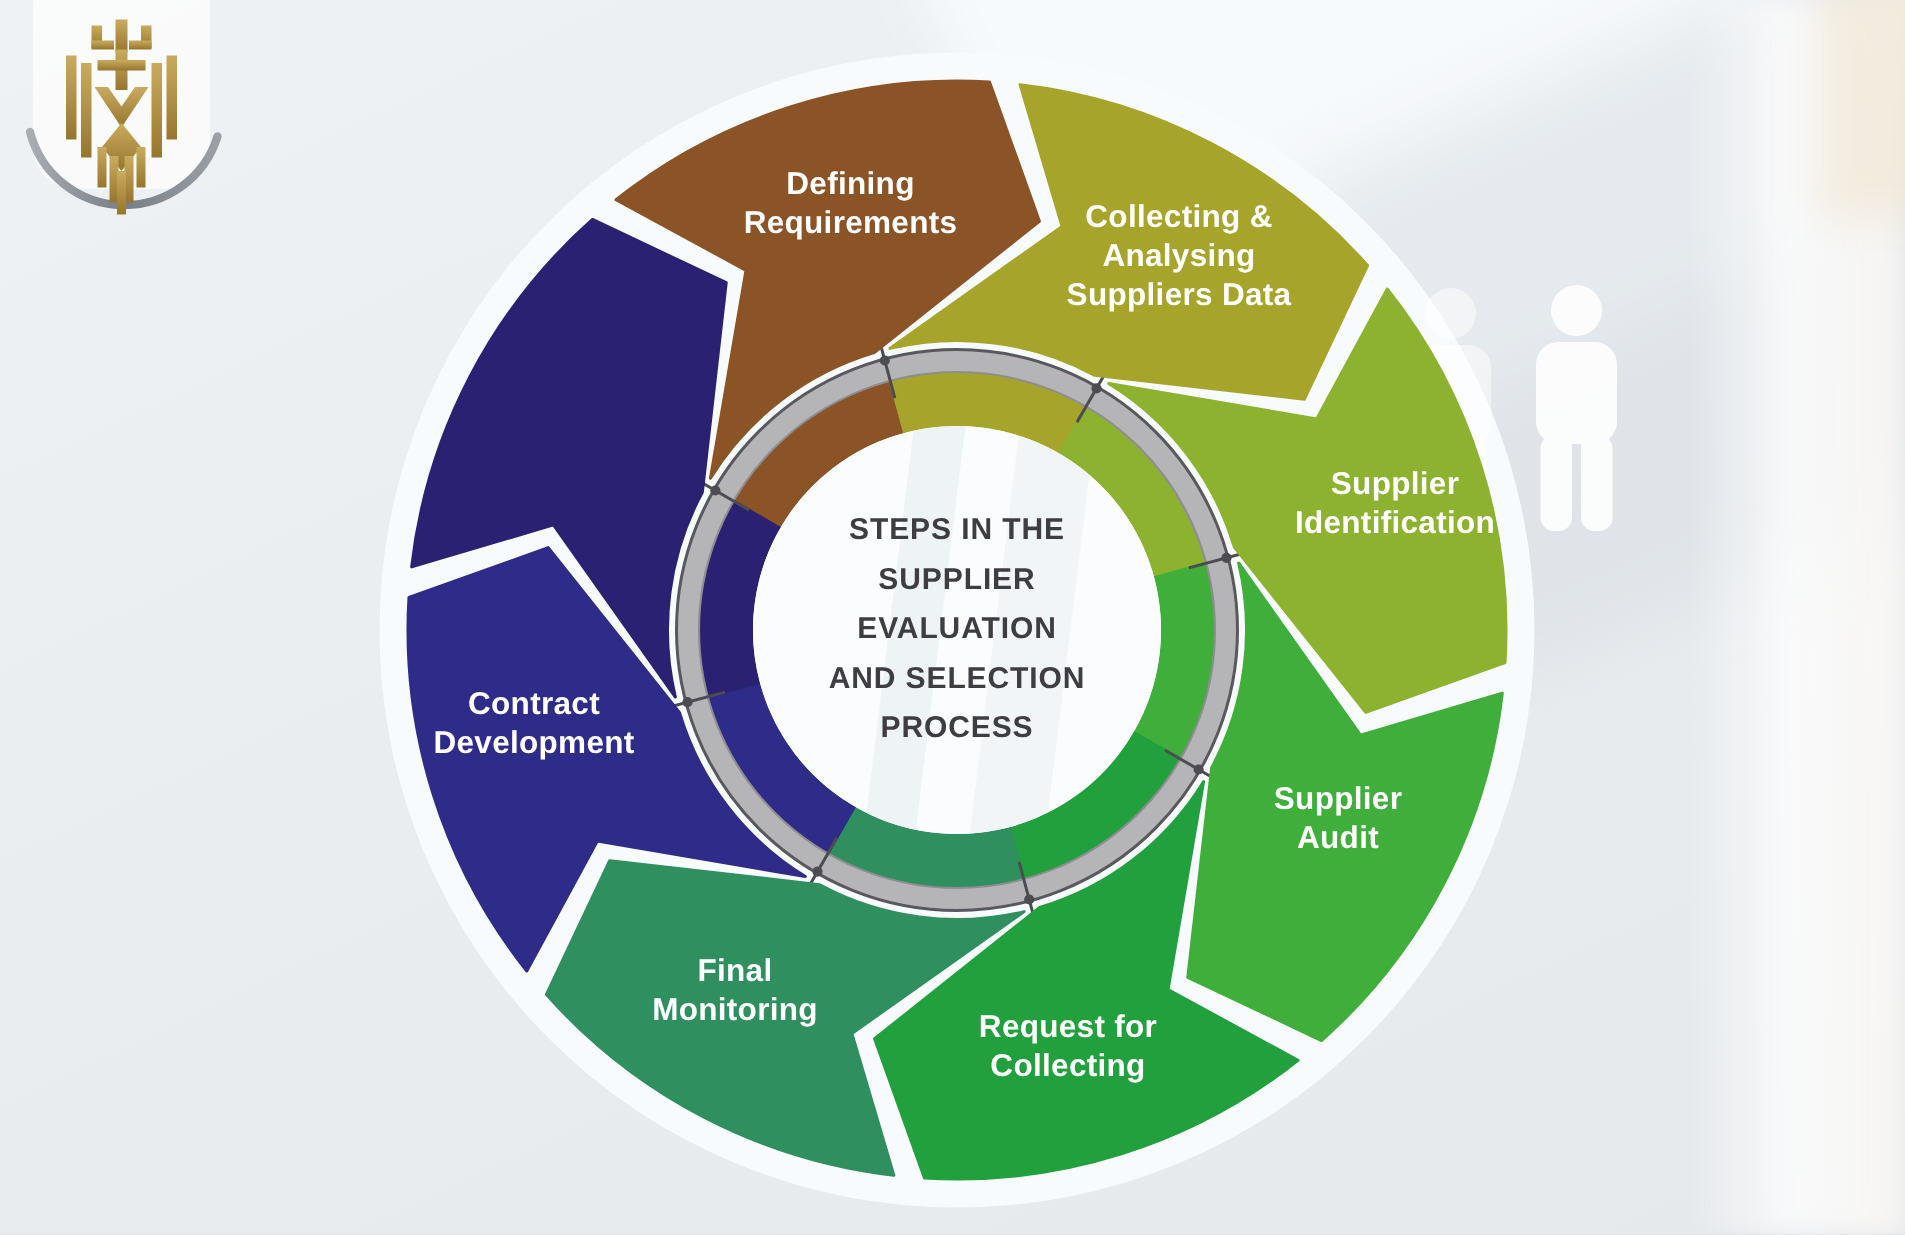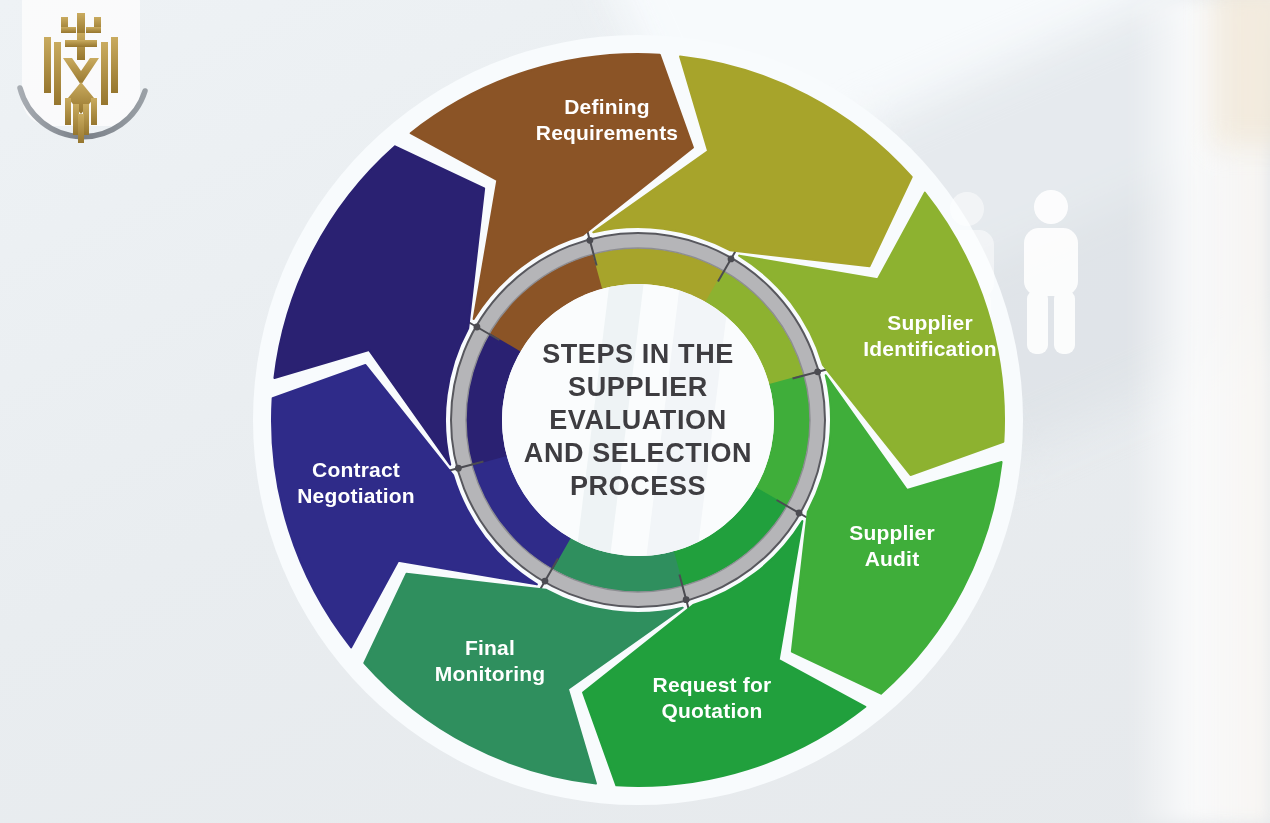--- a/index.html
+++ b/index.html
@@ -19,21 +19,21 @@
   .bg-warm-corner{left:1212px;top:-24px;width:90px;height:170px;background:rgba(238,226,204,0.55);filter:blur(14px);}
   svg{position:absolute;left:0;top:0;}
   .labels{position:absolute;left:0;top:0;width:100%;height:100%;pointer-events:none;}
   .seg-label{
     position:absolute;transform:translate(-50%,-50%);
     color:#ffffff;font-size:21px;font-weight:bold;line-height:26px;
     letter-spacing:0.2px;text-align:center;white-space:pre-line;
   }
   .center-title{
     position:absolute;left:638px;top:420px;transform:translate(-50%,-50%);
-    width:300px;color:#3e3d41;font-size:27px;font-weight:bold;line-height:33px;
+    width:300px;color:#3e3d41;font-size:20px;font-weight:bold;line-height:33px;
     letter-spacing:0.6px;text-align:center;white-space:pre-line;
   }
 </style>
 </head>
 <body>
 
 <div class="stage">
 
   <div class="bg bg-band-light"></div>
   <div class="bg bg-band-dark"></div>
@@ -190,26 +190,29 @@
       <rect x="72" y="114" width="6" height="29"></rect>
     </g>
   </svg>
 
   <div class="labels">
     <div class="center-title" style="color: rgb(62, 61, 65);">STEPS IN THE
 SUPPLIER
 EVALUATION
 AND SELECTION
 PROCESS</div>
-    <div class="seg-label" id="lbl-0" style="left: 567px; top: 120px; color: rgb(255, 255, 255); margin-left: 40px;">Defining
+    <div class="seg-label" id="lbl-0" style="left: 567px; top: 136px; color: rgb(255, 255, 255);">Defining
 Requirements</div>
+    <div class="seg-label" id="lbl-1" style="left: 786px; top: 171px; color: rgb(255, 255, 255);">Collecting &amp;
+Analysing
+Suppliers Data</div>
     <div class="seg-label" id="lbl-2" style="left: 930px; top: 336px; color: rgb(255, 255, 255);">Supplier
 Identification</div>
     <div class="seg-label" id="lbl-3" style="left: 892px; top: 546px; color: rgb(255, 255, 255);">Supplier
 Audit</div>
     <div class="seg-label" id="lbl-4" style="left: 712px; top: 698px; color: rgb(255, 255, 255);">Request for
-Quotation</div>
+Collecting</div>
     <div class="seg-label" id="lbl-5" style="left: 490px; top: 661px; color: rgb(255, 255, 255);">Final
 Monitoring</div>
     <div class="seg-label" id="lbl-6" style="left: 356px; top: 483px; color: rgb(255, 255, 255);">Contract
-Negotiation</div>
+Development</div>
   </div>
 </div>
 
 </body></html>

